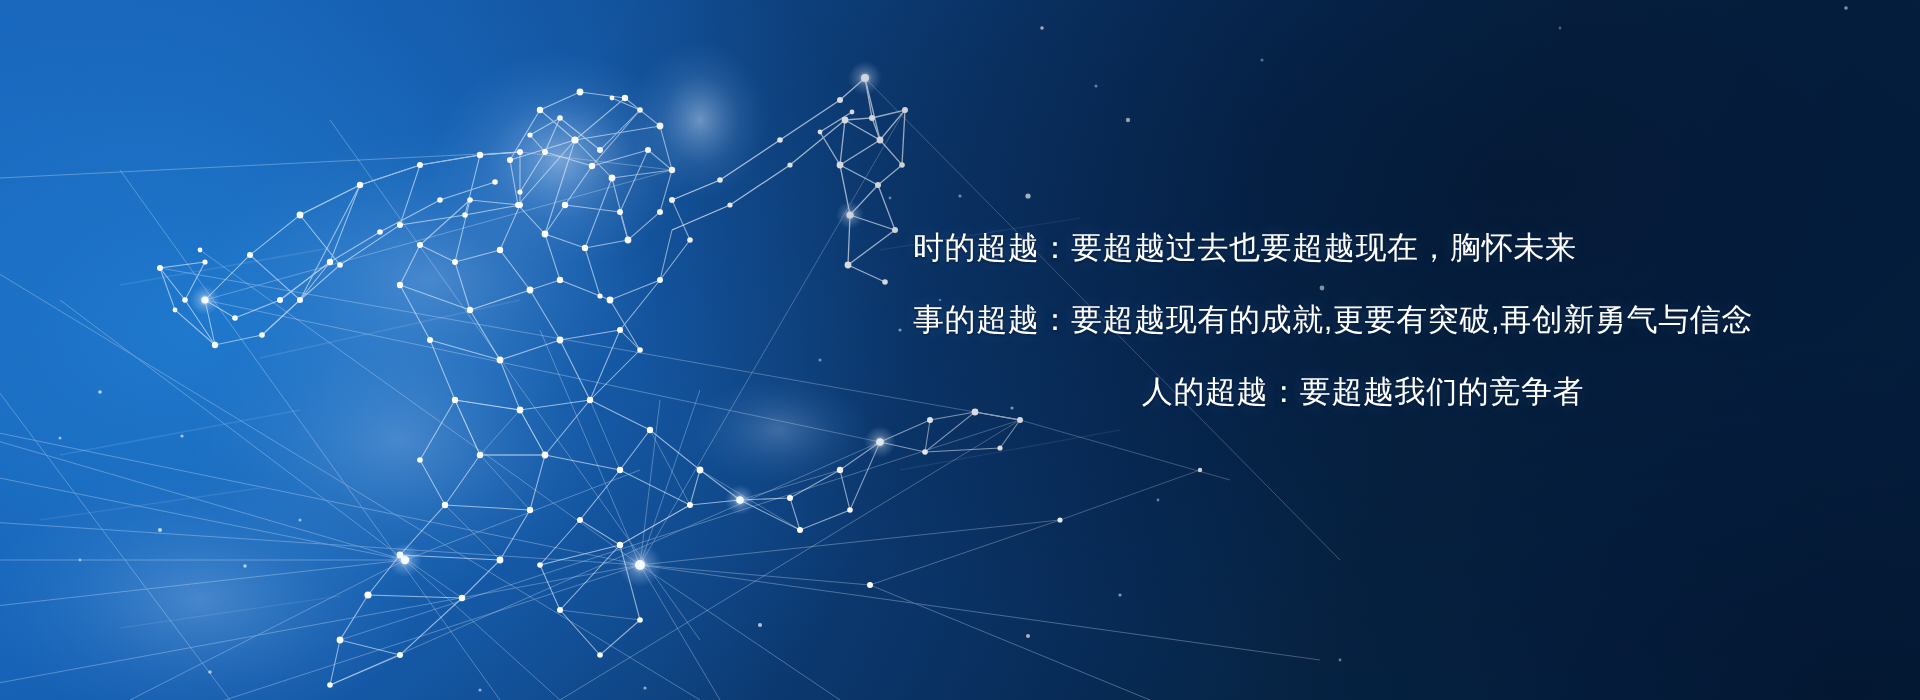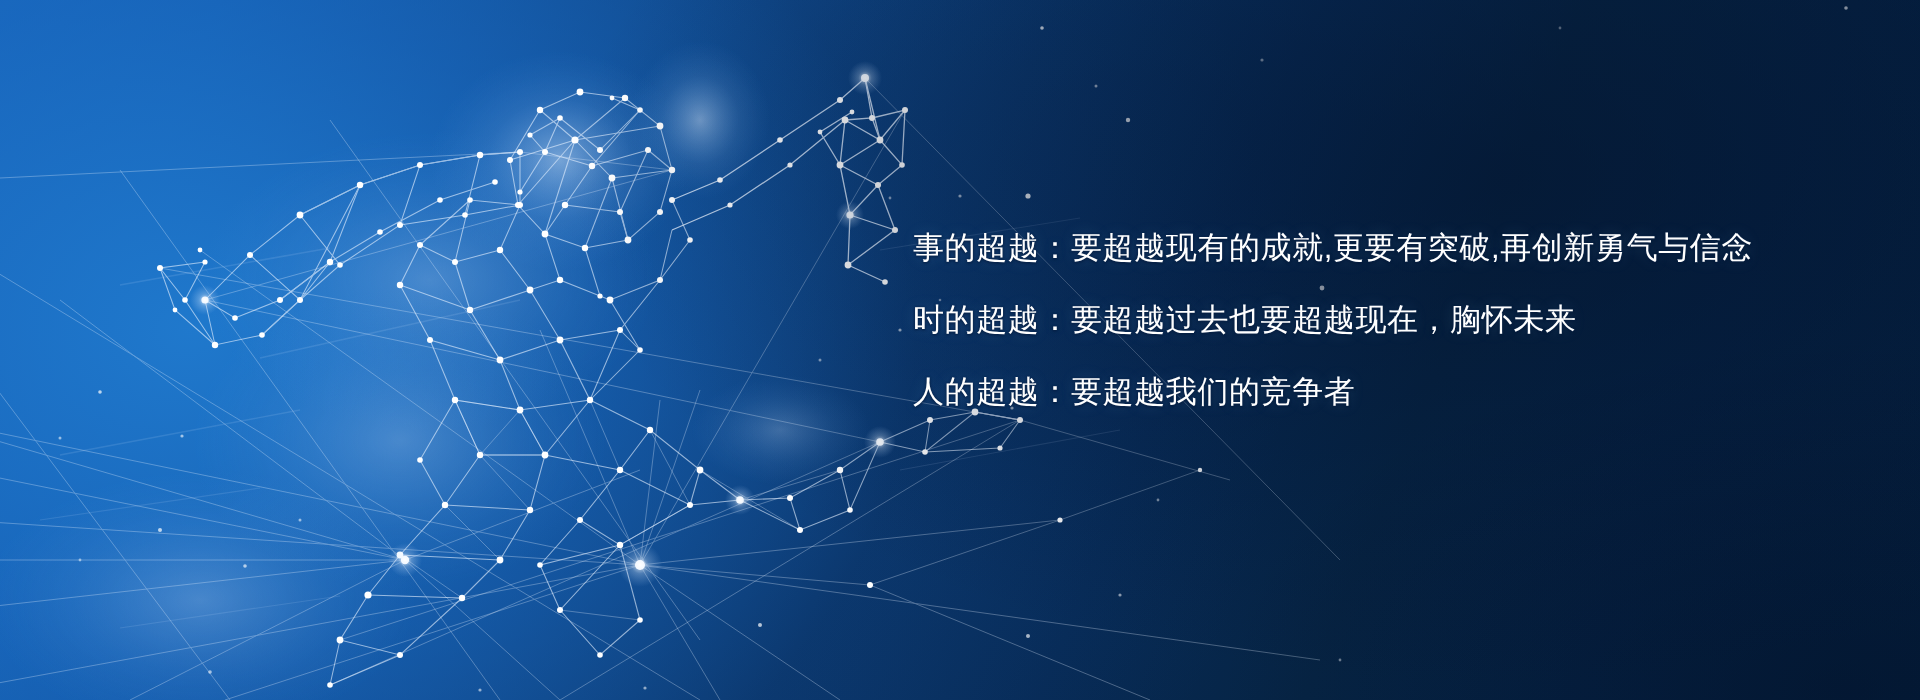--- a/index.html
+++ b/index.html
@@ -71,21 +71,21 @@
     line-height: 1;
     font-weight: 400;
     letter-spacing: 0.6px;
     white-space: nowrap;
     margin: 0 0 41px 0;
     text-shadow:
       0 0 2px rgba(10,40,80,0.85),
       0 1px 3px rgba(4,20,48,0.75),
       0 0 16px rgba(150,200,255,0.18);
   }
-  .copy-line:last-child { margin-bottom: 4px; }
+  .copy-line:last-child { margin-bottom: 4px; text-align: center; }
 </style>
 </head>
 <body>
 
 <div id="stage">
 
   <div class="art">
     <svg viewBox="0 0 1920 700" xmlns="http://www.w3.org/2000/svg" aria-hidden="true">
       <defs>
         <radialGradient id="glowHead" cx="50%" cy="50%" r="50%">
@@ -467,18 +467,18 @@
         <path d="M880 250 L 1080 218" stroke-width="1.2"></path>
         <path d="M900 470 L 1120 430" stroke-width="1.1"></path>
         <path d="M120 628 L 340 596" stroke-width="1.2"></path>
       </g>
     </svg>
   </div>
 
   <div class="vignette"></div>
 
   <div class="copy-block">
+    <p class="copy-line">时的超越：要超越过去也要超越现在，胸怀未来</p>
     <p class="copy-line">事的超越：要超越现有的成就,更要有突破,再创新勇气与信念</p>
-    <p class="copy-line">时的超越：要超越过去也要超越现在，胸怀未来</p>
     <p class="copy-line">人的超越：要超越我们的竞争者</p>
   </div>
 
 </div>
 
 </body></html>

